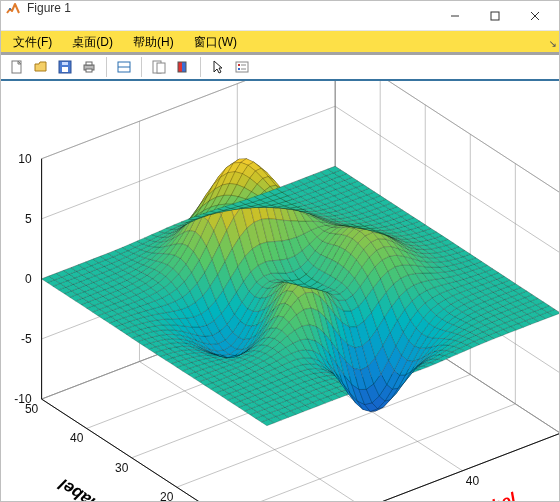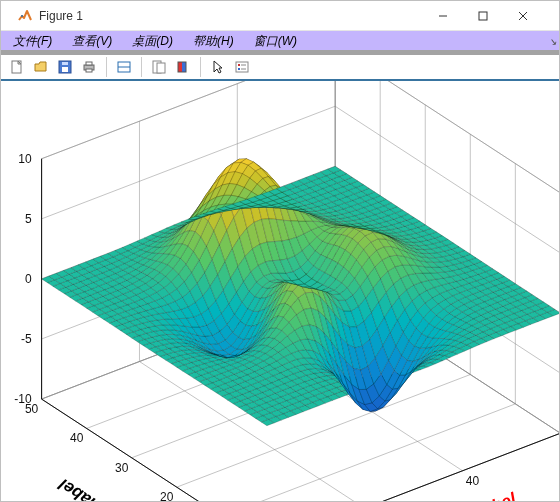--- a/index.html
+++ b/index.html
@@ -1,28 +1,28 @@
 <!DOCTYPE html>
 <html><head>
 <meta charset="utf-8">
 <style>
   * { box-sizing: border-box; }
   html, body { margin: 0; padding: 0; font-family: "Segoe UI", "Microsoft YaHei", sans-serif; font-size: 12px; }
   body { background: #fff; width: 560px; height: 502px; border: 1px solid #bfbfbf; overflow: hidden; }
 
   
-  .titlebar { height: 30px; background: #fff; display: flex; align-items: center; padding: 0 16px; border-bottom: 1px solid #e5e5e5; }
+  .titlebar { height: 30px; background: #fff; display: flex; align-items: flex-start; padding: 0 4px; border-bottom: 1px solid #e5e5e5; }
   .titlebar .icon { width: 16px; height: 16px; margin-right: 6px; display:inline-block; }
   .titlebar .icon svg { display:block; }
   .titlebar .title { flex: 0 0 auto; font-size: 12px; color: #333; }
   .titlebar .spacer { flex: 1; }
   .win-btn { width: 40px; height: 30px; display: flex; align-items: center; justify-content: center; color: #333; }
 
   
-  .menubar { height: 24px; display: flex; align-items: center; padding: 0 2px; background: #c4b5fd; border-bottom: 5px solid #a3a3a3; position:relative;font-style:italic; }
+  .menubar { height: 24px; display: flex; align-items: center; padding: 0 2px; background: #fde047; border-bottom: 3px solid #a3a3a3; position:relative; }
   .menuitem { padding: 0 10px; line-height: 22px; color: #000; }
   .menubar .drop { position:absolute; right:2px; bottom:3px; font-size: 10px; color:#555;}
 
   
   .toolbar { height: 26px; background: #fff; display: flex; align-items: center; padding: 0 4px; border-bottom: 2px solid #3874a0; }
   .tbtn { width: 22px; height: 22px; margin: 0 1px; display:flex; align-items:center; justify-content:center; border:1px solid transparent; border-radius:2px; }
   .tsep { width: 1px; height: 20px; background:#ccc; margin: 0 5px; }
 
   
   .plotarea { position: relative; height: 420px; background: #fff; }
@@ -59,21 +59,20 @@
   <div class="win-btn win-close">
     <svg width="10" height="10">
         <line x1="1" y1="1" x2="9" y2="9" stroke="currentColor" stroke-width="1"></line>
         <line x1="9" y1="1" x2="1" y2="9" stroke="currentColor" stroke-width="1"></line>
       </svg>
   </div>
 </div>
 
 <div class="menubar">
   <div class="menuitem"><span>文件(F)</span></div>
-  <div class="menuitem"><span>查看(V)</span></div>
   <div class="menuitem"><span>桌面(D)</span></div>
   <div class="menuitem"><span>帮助(H)</span></div>
   <div class="menuitem"><span>窗口(W)</span></div>
   <span class="drop">↘</span>
 </div>
 
 <div class="toolbar">
   <div class="tbtn">
     <svg width="16" height="16">
         <rect x="3" y="2" width="9" height="12" fill="#fff" stroke="#7a7a7a"></rect>

